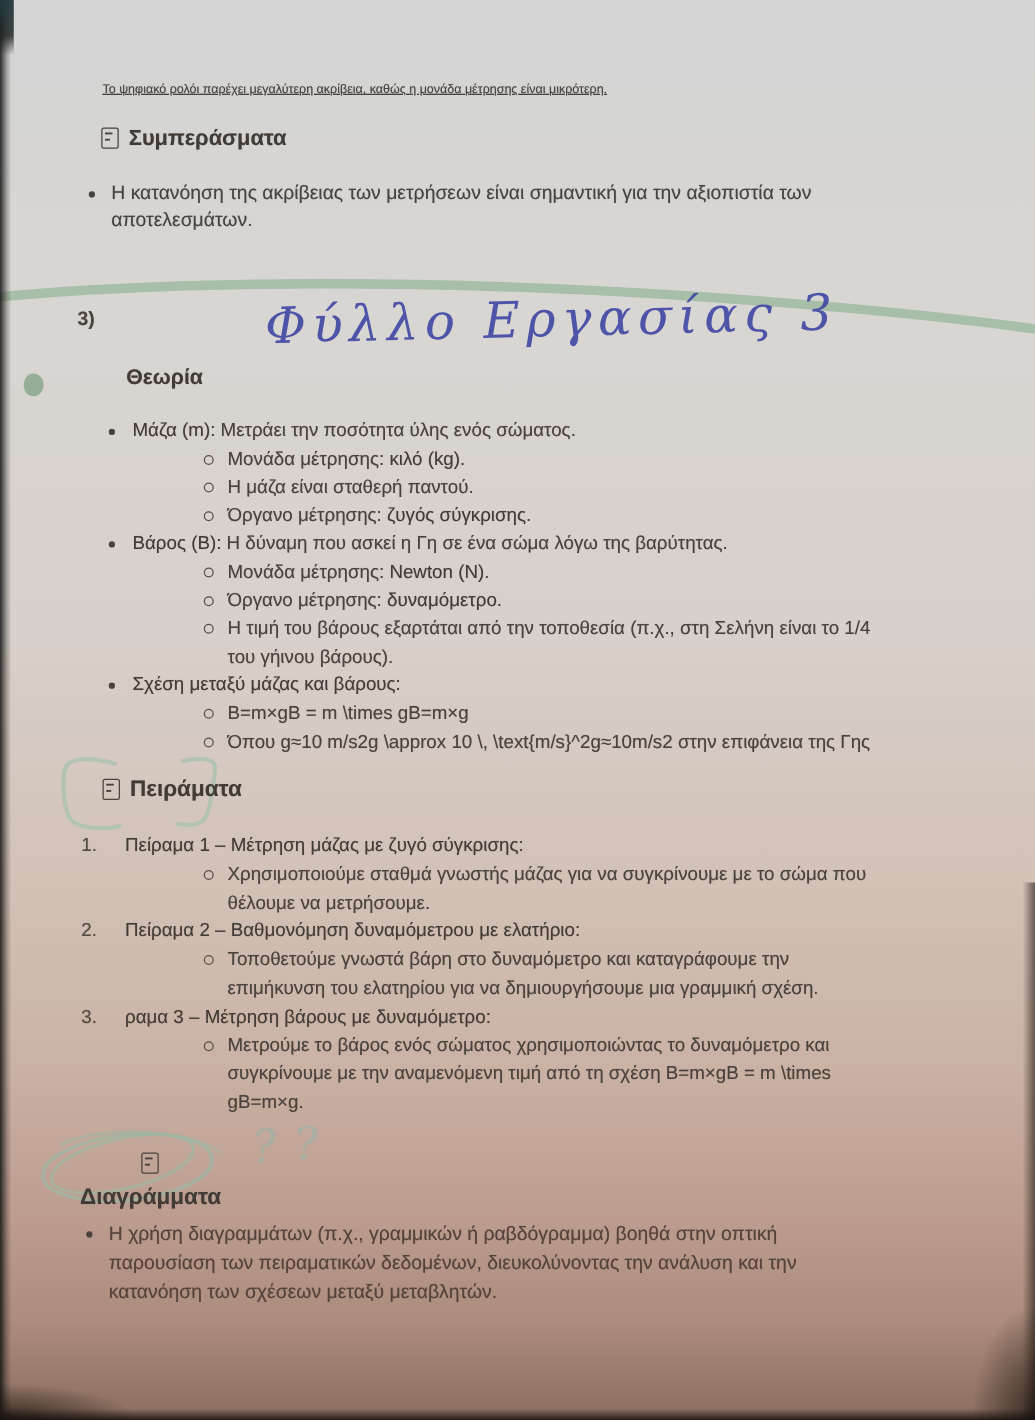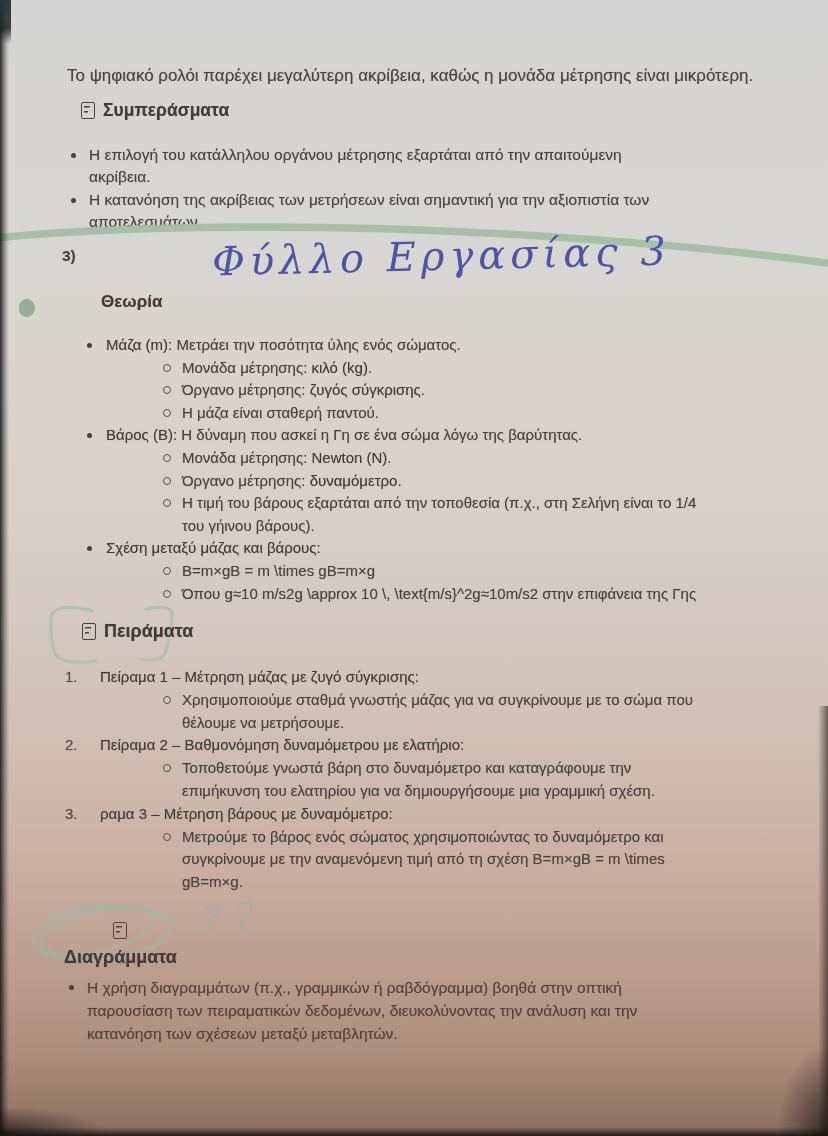--- a/index.html
+++ b/index.html
@@ -22,21 +22,21 @@
   .edge-bottom{position:absolute;left:0;bottom:0;width:100%;height:9px;
     background:linear-gradient(to top,rgba(28,20,16,.9),rgba(28,20,16,0));}
   .corner-bl{position:absolute;left:0;bottom:0;width:110px;height:30px;
     background:radial-gradient(ellipse at 0% 100%,rgba(24,17,13,.8),rgba(24,17,13,0) 70%);}
   .edge-rb{position:absolute;right:0;bottom:0;width:10px;height:430px;
     background:linear-gradient(to left,rgba(30,22,18,.6),rgba(30,22,18,0));}
   .corner-br{position:absolute;right:0;bottom:0;width:50px;height:90px;
     background:radial-gradient(ellipse at 100% 100%,rgba(24,17,13,.75),rgba(24,17,13,0) 72%);}
 
   
-  .intro{position:absolute;left:67px;top:66px;font-size:17px;white-space:nowrap;}
+  .intro{position:absolute;left:82px;top:66px;font-size:10px;white-space:nowrap;text-decoration:underline;}
 
   
   .sec-h{position:absolute;display:flex;align-items:center;gap:8px;
     font-weight:bold;font-size:17.5px;color:#413a35;padding-left:36px;}
   #conclusions-h{left:45px;top:100px;}
   #theory-h{left:65px;top:292px;font-size:17px;}
   #exp-h{left:46px;top:621px;font-size:18px;}
   #diag-h{left:28px;top:922px;font-size:18px;flex-direction:column;}
 
   .tofu{display:inline-block;width:12px;height:15px;border:1.6px solid #4a423d;border-radius:2px;
@@ -86,24 +86,20 @@
 <div class="sheet">
 
   <div class="intro line">Το ψηφιακό ρολόι παρέχει μεγαλύτερη ακρίβεια, καθώς η μονάδα μέτρησης είναι μικρότερη.</div>
 
   <div class="sec-h" id="conclusions-h">
     <span class="tofu"></span>
     <span>Συμπεράσματα</span>
   </div>
   <div class="c-bullets">
     <div class="brow">
-      <div class="line">Η επιλογή του κατάλληλου οργάνου μέτρησης εξαρτάται από την απαιτούμενη</div>
-      <div class="line">ακρίβεια.</div>
-    </div>
-    <div class="brow">
       <div class="line">Η κατανόηση της ακρίβειας των μετρήσεων είναι σημαντική για την αξιοπιστία των</div>
       <div class="line">αποτελεσμάτων.</div>
     </div>
   </div>
 
   <svg class="anno-svg" style="left:0;top:216px;" width="828" height="60" viewBox="0 0 828 60">
     <path d="M-6,22 C150,7 360,8 555,21 C675,29 770,39 834,48" fill="none" stroke="#a4bda6" stroke-width="7.5" stroke-linecap="round" opacity="0.95"></path>
   </svg>
 
   <div id="wsnum">3)</div>
@@ -115,24 +111,24 @@
   </div>
 
   <div class="theory">
     <div class="t-main line">
       <span class="b">Μάζα (m):</span><span> Μετράει την ποσότητα ύλης ενός σώματος.</span>
     </div>
     <div class="t-sub line">
       <span>Μονάδα μέτρησης: </span><span class="b">κιλό (kg)</span><span>.</span>
     </div>
     <div class="t-sub line">
+      <span>Η μάζα είναι σταθερή παντού.</span>
+    </div>
+    <div class="t-sub line">
       <span>Όργανο μέτρησης: </span><span class="b">ζυγός σύγκρισης</span><span>.</span>
-    </div>
-    <div class="t-sub line">
-      <span>Η μάζα είναι σταθερή παντού.</span>
     </div>
 
     <div class="t-main line">
       <span class="b">Βάρος (Β):</span><span> Η δύναμη που ασκεί η Γη σε ένα σώμα λόγω της βαρύτητας.</span>
     </div>
     <div class="t-sub line">
       <span>Μονάδα μέτρησης: </span><span class="b">Newton (N)</span><span>.</span>
     </div>
     <div class="t-sub line">
       <span>Όργανο μέτρησης: </span><span class="b">δυναμόμετρο</span><span>.</span>

